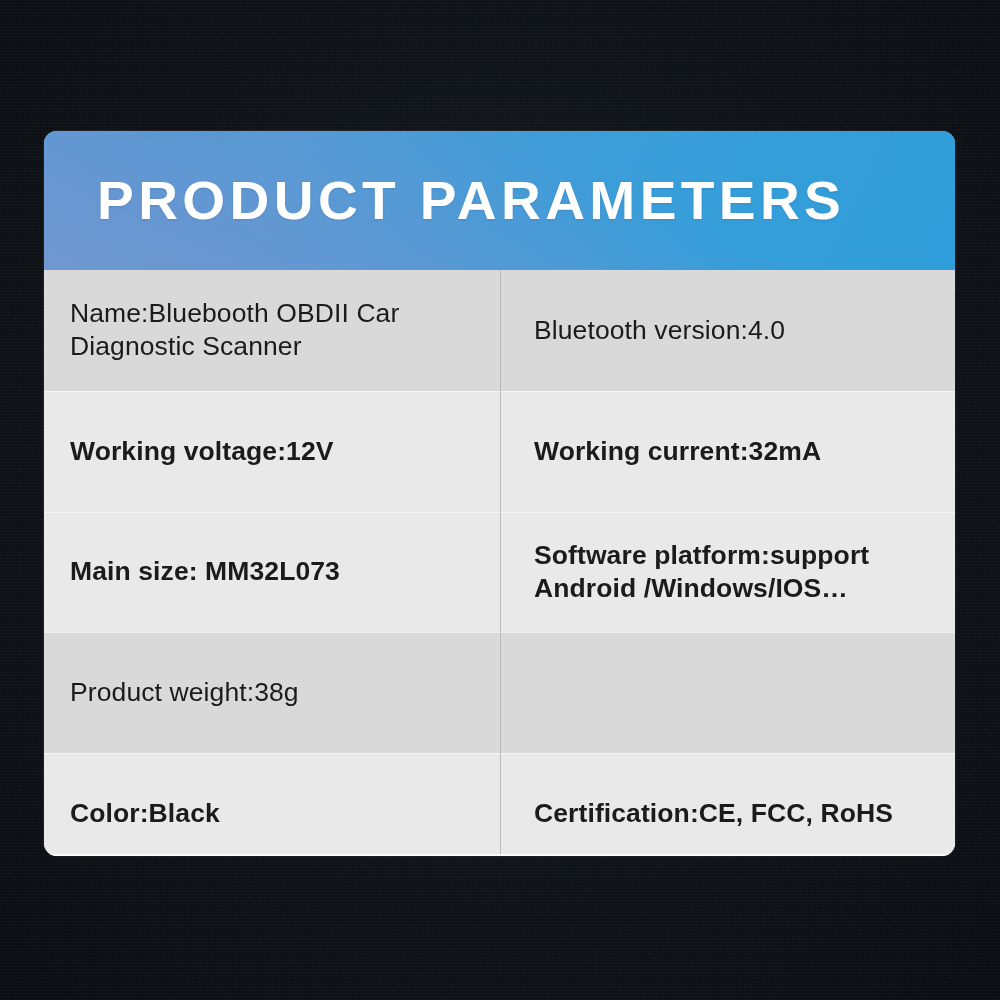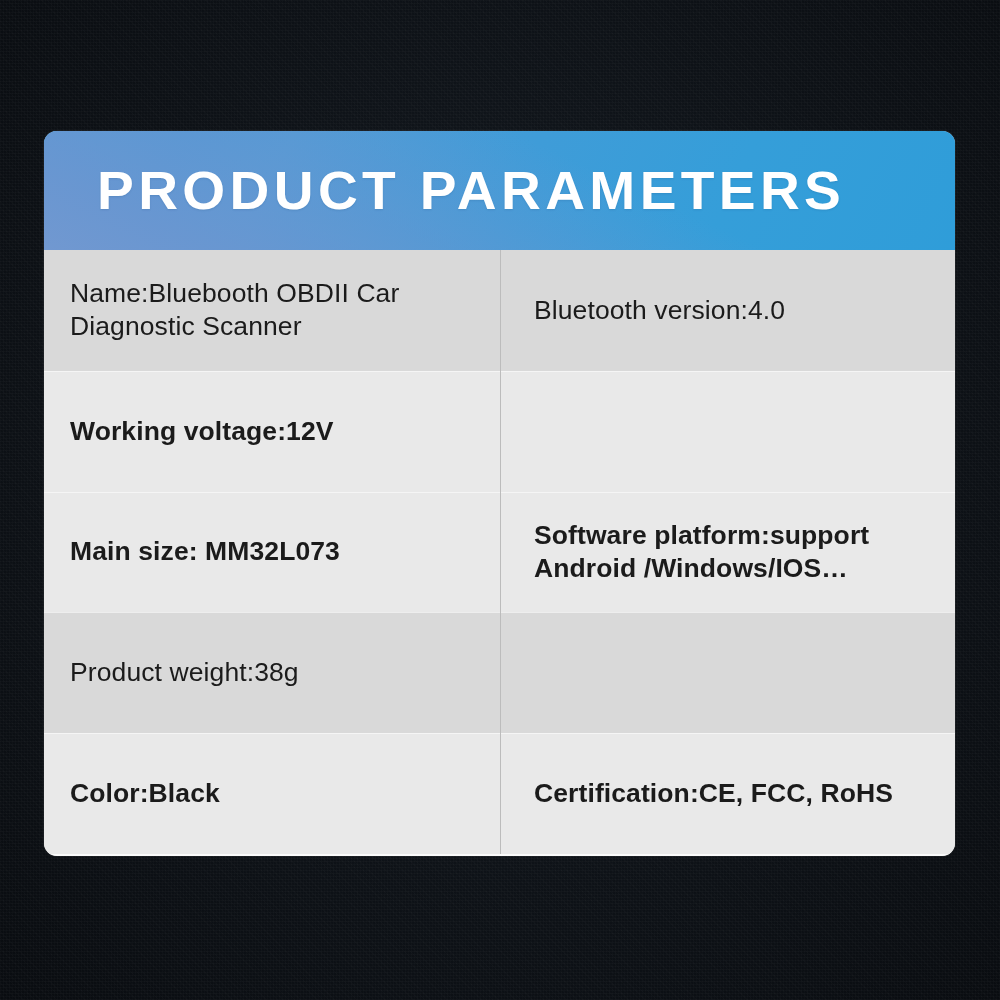--- a/index.html
+++ b/index.html
@@ -33,21 +33,21 @@
     width:911px; height:725px;
     border-radius:13px;
     overflow:hidden;
     background:#e9e9e9;
     box-shadow:0 0 0 1px rgba(255,255,255,.05);
   }
 
   
   #card-header {
     position:relative;
-    height:119px;
+    height:139px;
     background:
       linear-gradient(115deg,
         #4e9ad6 0%,
         #4b99d6 14%,
         #4e9bd6 26%,
         #3f9cd8 52%,
         #359ed9 74%,
         #2f9dd9 100%),
       linear-gradient(180deg, #3d9bd4 0%, #5e96d2 100%);
     background-blend-mode: normal, normal;
@@ -153,20 +153,23 @@
         <div class="col-divider"></div>
         <div class="spec-cell col-right">
           <span class="spec-text">Bluetooth version:4.0</span>
         </div>
       </div>
       <div class="spec-row shade-light">
         <div class="spec-cell col-left">
           <span class="spec-text">Working voltage:12V</span>
         </div>
         <div class="col-divider"></div>
+        <div class="spec-cell col-right">
+          <span class="spec-text">Working current:32mA</span>
+        </div>
       </div>
       <div class="spec-row shade-light">
         <div class="spec-cell col-left">
           <span class="spec-text">Main size: MM32L073</span>
         </div>
         <div class="col-divider"></div>
         <div class="spec-cell col-right">
           <span class="spec-text">Software platform:support
 Android /Windows/IOS…</span>
         </div>

